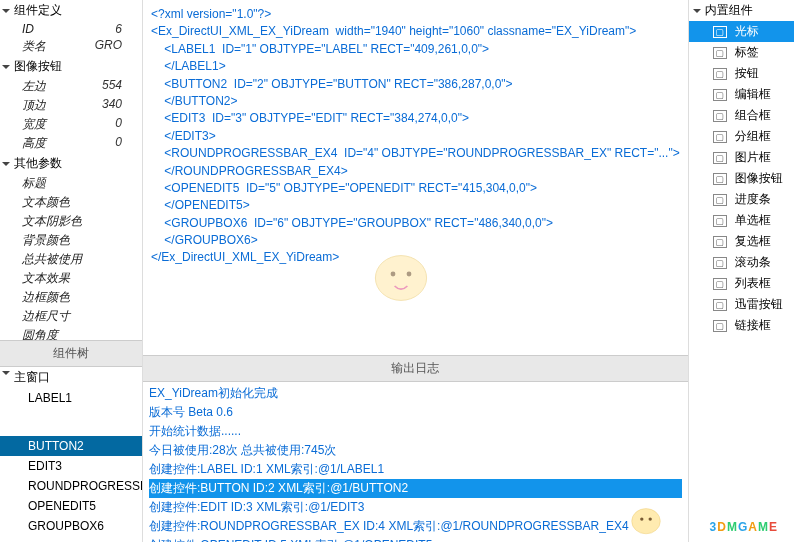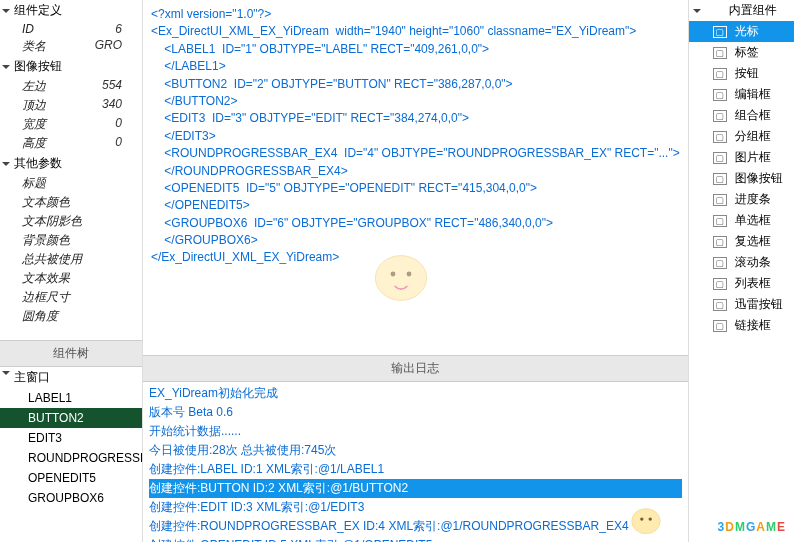--- a/index.html
+++ b/index.html
@@ -9,39 +9,39 @@
 .prop-head { display: flex; align-items: center; padding: 2px 4px; cursor: pointer; }
 .prop-head .tri { display:inline-block; width:0;height:0;border-left:4px solid #444;border-top:4px solid transparent;border-bottom:4px solid transparent; margin-right:6px; transform:rotate(90deg);}
 .prop-row { display: flex; padding: 1px 0 1px 22px; font-style: italic; }
 .prop-name { flex: 1 1 auto; color:#222; }
 .prop-val { width: 56px; text-align: right; padding-right: 20px; color:#333; }
 .tree-header { background: #e8e8e8; text-align: center; padding: 4px 8px; border-top:1px solid #ccc; border-bottom:1px solid #ccc; color:#555;}
 .tree-body { flex: 1 1 auto; overflow-y: auto; }
 .tree-root { display:flex; align-items:flex-start; padding:2px 4px; }
 .tree-root .tri { display:inline-block; width:0;height:0;border-left:4px solid #444;border-top:4px solid transparent;border-bottom:4px solid transparent; margin-right:6px; transform:rotate(90deg);}
 .tree-item { padding: 3px 0 3px 28px; cursor:pointer; }
-.tree-item.selected { background:#14532d; color:#fff; }
+.tree-item.selected { background:#0369a1; color:#fff;margin-top:28px; }
 
 .mid-panel { flex: 1 1 auto; display:flex; flex-direction:column; }
 .code-area { flex:1 1 auto; padding:6px 8px; font-family:Consolas,monospace; font-size:12px; color:#0a6cd6; white-space:pre; overflow:auto; line-height:1.45; position:relative; }
 .code-line { white-space: pre; }
 .log-header { background:#e8e8e8; text-align:center; padding:4px 0; border-top:1px solid #ccc; border-bottom:1px solid #ccc; color:#555;}
 .log-body { flex:0 0 160px; overflow-y:auto; padding:2px 6px; }
 .log-line { color:#0a6cd6; padding:1px 0; }
 .log-line.selected { background:#1294eb; color:#fff; }
 
 .right-panel { width: 178px; border-left:1px solid #ddd; overflow-y:auto; }
-.comp-head { display:flex; align-items:center; padding:2px 6px; cursor:pointer;gap:24px; }
+.comp-head { display:flex; align-items:center; padding:2px 6px; cursor:pointer; }
 .comp-head .tri { display:inline-block; width:0;height:0;border-left:4px solid #444;border-top:4px solid transparent;border-bottom:4px solid transparent; margin-right:6px; transform:rotate(90deg);}
 .comp-item { display:flex; align-items:center; padding:2px 0 2px 24px; cursor:pointer; }
 .comp-item .ico { display:inline-block; width:14px; height:12px; margin-right:8px; border:1px solid #888; font-size:9px; line-height:10px; text-align:center; color:#666;}
 .comp-item.selected { background:#1294eb; color:#fff; }
 .comp-item.selected .ico{ border-color:#fff; color:#fff;}
 
-.watermark { position:absolute; right:8px; bottom:6px; font-size:20px; font-weight:bold; letter-spacing:1px; pointer-events:none; }
+.watermark { position:absolute; right:16px; bottom:6px; font-size:20px; font-weight:bold; letter-spacing:1px; pointer-events:none; }
 .watermark .b{color:#2aa3e8;} .watermark .o{color:#f39c12;} .watermark .g{color:#2ecc71;} .watermark .r{color:#e74c3c;}
 .body-wrap{position:relative;width:794px;height:542px;}
 .mascot{position:absolute; left:356px; top:230px; width:90px; height:80px; opacity:.55; pointer-events:none;}
 .mascot2{position:absolute; right:120px; bottom:4px; width:56px; height:42px; opacity:.9; pointer-events:none;}
 </style>
 </head>
 <body>
 <div class="body-wrap">
 
 <div style="display:flex;width:100%;height:100%;">
@@ -99,20 +99,24 @@
           <div class="prop-row">
             <span class="prop-name">背景颜色</span>
             <span class="prop-val"></span>
           </div>
           <div class="prop-row">
             <span class="prop-name">总共被使用</span>
             <span class="prop-val"></span>
           </div>
           <div class="prop-row">
             <span class="prop-name">文本效果</span>
+            <span class="prop-val"></span>
+          </div>
+          <div class="prop-row">
+            <span class="prop-name">边框颜色</span>
             <span class="prop-val"></span>
           </div>
           <div class="prop-row">
             <span class="prop-name">边框尺寸</span>
             <span class="prop-val"></span>
           </div>
           <div class="prop-row">
             <span class="prop-name">圆角度</span>
             <span class="prop-val"></span>
           </div>

